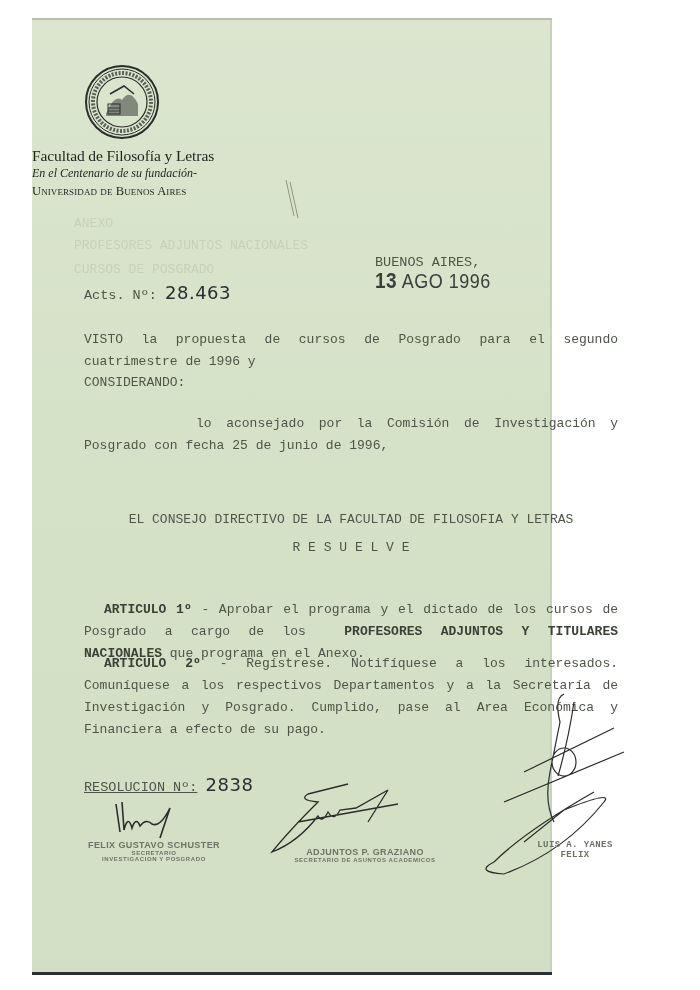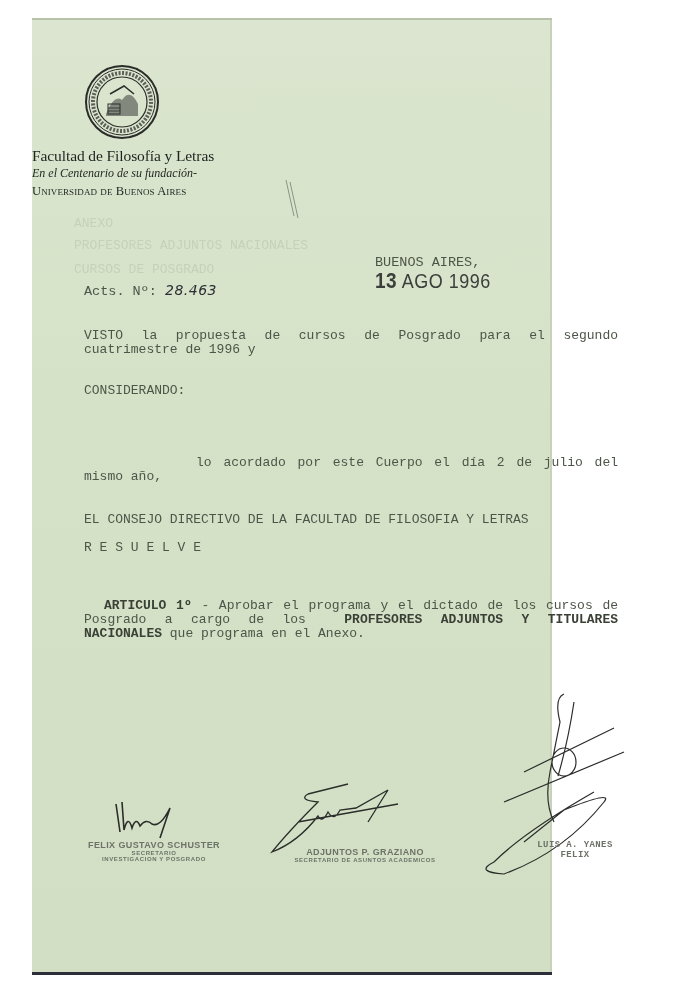--- a/index.html
+++ b/index.html
@@ -21,27 +21,27 @@
     .lh-2 { left: 0px; top: 146px; font-size: 12px; font-style: italic; }
     .lh-3 { left: 0px; top: 164px; font-size: 12.5px; font-variant: small-caps; letter-spacing: 0.1px; }
 
     .ghost { color: rgba(120,130,110,0.18); font-family: "Liberation Mono", monospace; font-size: 13px; }
 
     .date-line { left: 334px; top: 235px; font-size: 13.5px; margin-left: 9px; }
     .date-stamp { font-family: "Liberation Sans", "DejaVu Sans", sans-serif; font-size: 18px; color: #3b3f3c; letter-spacing: 0.5px; transform: scaleY(1.15); display: inline-block; }
     .date-stamp .big { font-weight: bold; font-size: 19px; }
 
     .acts { left: 52px; top: 262px; font-size: 13.5px; }
-    .hand { font-family: "DejaVu Sans", sans-serif; color: #2a2e33; font-size: 14px; font-style: italic; letter-spacing: 0.5px; }
+    .hand { font-family: "DejaVu Sans", sans-serif; color: #2a2e33; font-size: 18px; letter-spacing: 0.5px; }
 
-    .para { position: absolute; left: 52px; width: 534px; font-size: 13px; line-height: 14px; text-align: justify; }
+    .para { position: absolute; left: 52px; width: 534px; font-size: 13px; line-height: 22px; text-align: justify; }
     .para .indent { display: inline-block; width: 112px; }
     .b { font-weight: bold; color: #3a4036; margin-left: 20px; }
 
-    .center { position: absolute; left: 52px; width: 534px; text-align: left; font-size: 13px; }
+    .center { position: absolute; left: 52px; width: 534px; text-align: center; font-size: 13px; }
 
     .resol { left: 52px; top: 754px; font-size: 13.5px; }
     .resol .u { text-decoration: underline; }
 
     .sigblock { position: absolute; text-align: center; font-family: "Liberation Sans", "DejaVu Sans", sans-serif; font-weight: bold; color: #6d7268; }
     .sig-name { font-size: 9px; letter-spacing: 0.4px; }
     .sig-title { font-size: 6px; letter-spacing: 0.6px; }
     svg.sig { position: absolute; overflow: visible; }
   </style>
 </head>
@@ -80,35 +80,42 @@
     </span>
   </div>
 
   <div class="abs mono acts">
     <span>Acts. Nº:</span>
     <span class="hand">28.463</span>
   </div>
 
   <div class="para mono" style="top:309px;">VISTO la propuesta de cursos de Posgrado para el segundo cuatrimestre de 1996 y</div>
 
-  <div class="para mono" style="top:352px;margin-top:12px;">CONSIDERANDO:</div>
+  <div class="para mono" style="top:352px;">CONSIDERANDO:</div>
 
+  <div class="para mono" style="top:393px;">
+    <span class="indent"></span><span>lo aconsejado por la Comisión de Investigación y Posgrado con fecha 25 de junio de 1996,</span>
+  </div>
 
-  <div class="para mono" style="top:436px;">
-    <span class="indent"></span><span>lo acordado por este Cuerpo el día 2 de julio del mismo año,</span>
-  </div>
 
   <div class="center mono" style="top:492px;">EL CONSEJO DIRECTIVO DE LA FACULTAD DE FILOSOFIA Y LETRAS</div>
   <div class="center mono" style="top:520px;">R E S U E L V E</div>
 
   <div class="para mono" style="top:579px;">
     <span class="b">ARTICULO 1º</span><span> - Aprobar el programa y el dictado de los cursos de Posgrado a cargo de los </span><span class="b">PROFESORES ADJUNTOS Y TITULARES NACIONALES</span><span> que programa en el Anexo.</span>
   </div>
 
+  <div class="para mono" style="top:633px;">
+    <span class="b">ARTICULO 2º</span><span> - Regístrese. Notifíquese a los interesados. Comuníquese a los respectivos Departamentos y a la Secretaría de Investigación y Posgrado. Cumplido, pase al Area Económica y Financiera a efecto de su pago.</span>
+  </div>
 
+  <div class="abs mono resol">
+    <span class="u">RESOLUCION Nº:</span>
+    <span class="hand">2838</span>
+  </div>
 
   <svg class="sig" style="left:80px; top:780px; width:70px; height:40px;">
     <path d="M4 4 L8 32 M10 2 L12 30 Q16 14 20 28 Q24 16 28 26 Q34 18 40 24 Q48 28 58 8 L48 38" fill="none" stroke="#2a2d2a" stroke-width="1.6"></path>
   </svg>
   <div class="sigblock" style="left:42px; top:820px; width:160px;">
     <div class="sig-name">FELIX GUSTAVO SCHUSTER</div>
     <div class="sig-title">SECRETARIO</div>
     <div class="sig-title">INVESTIGACION Y POSGRADO</div>
   </div>
 

